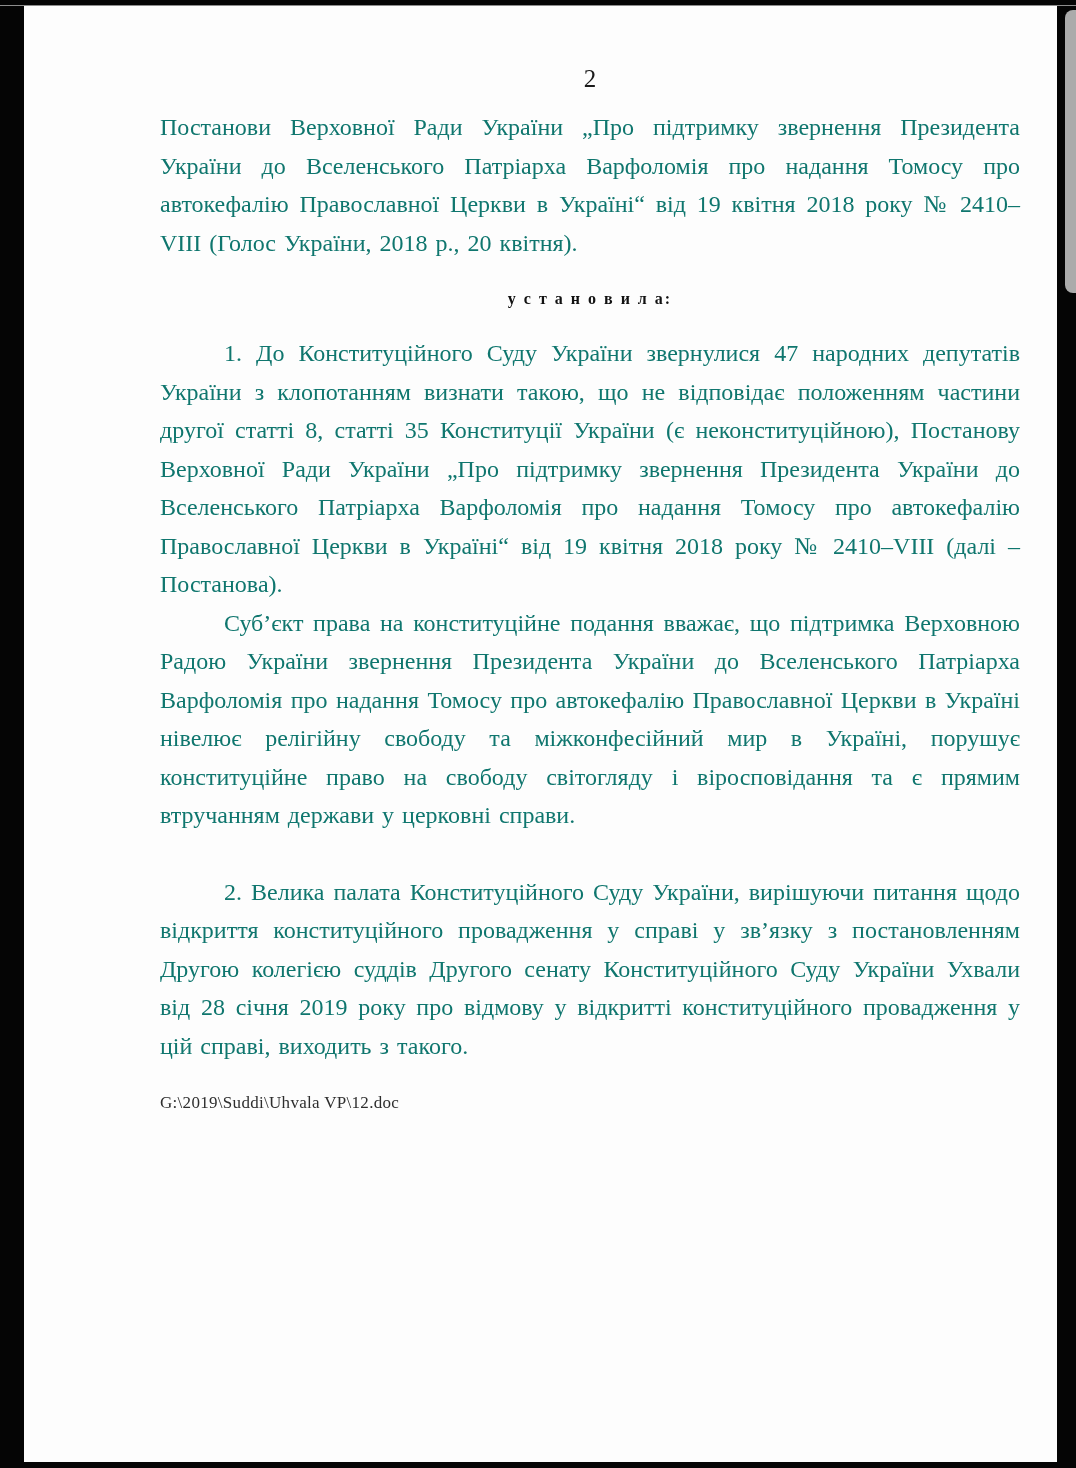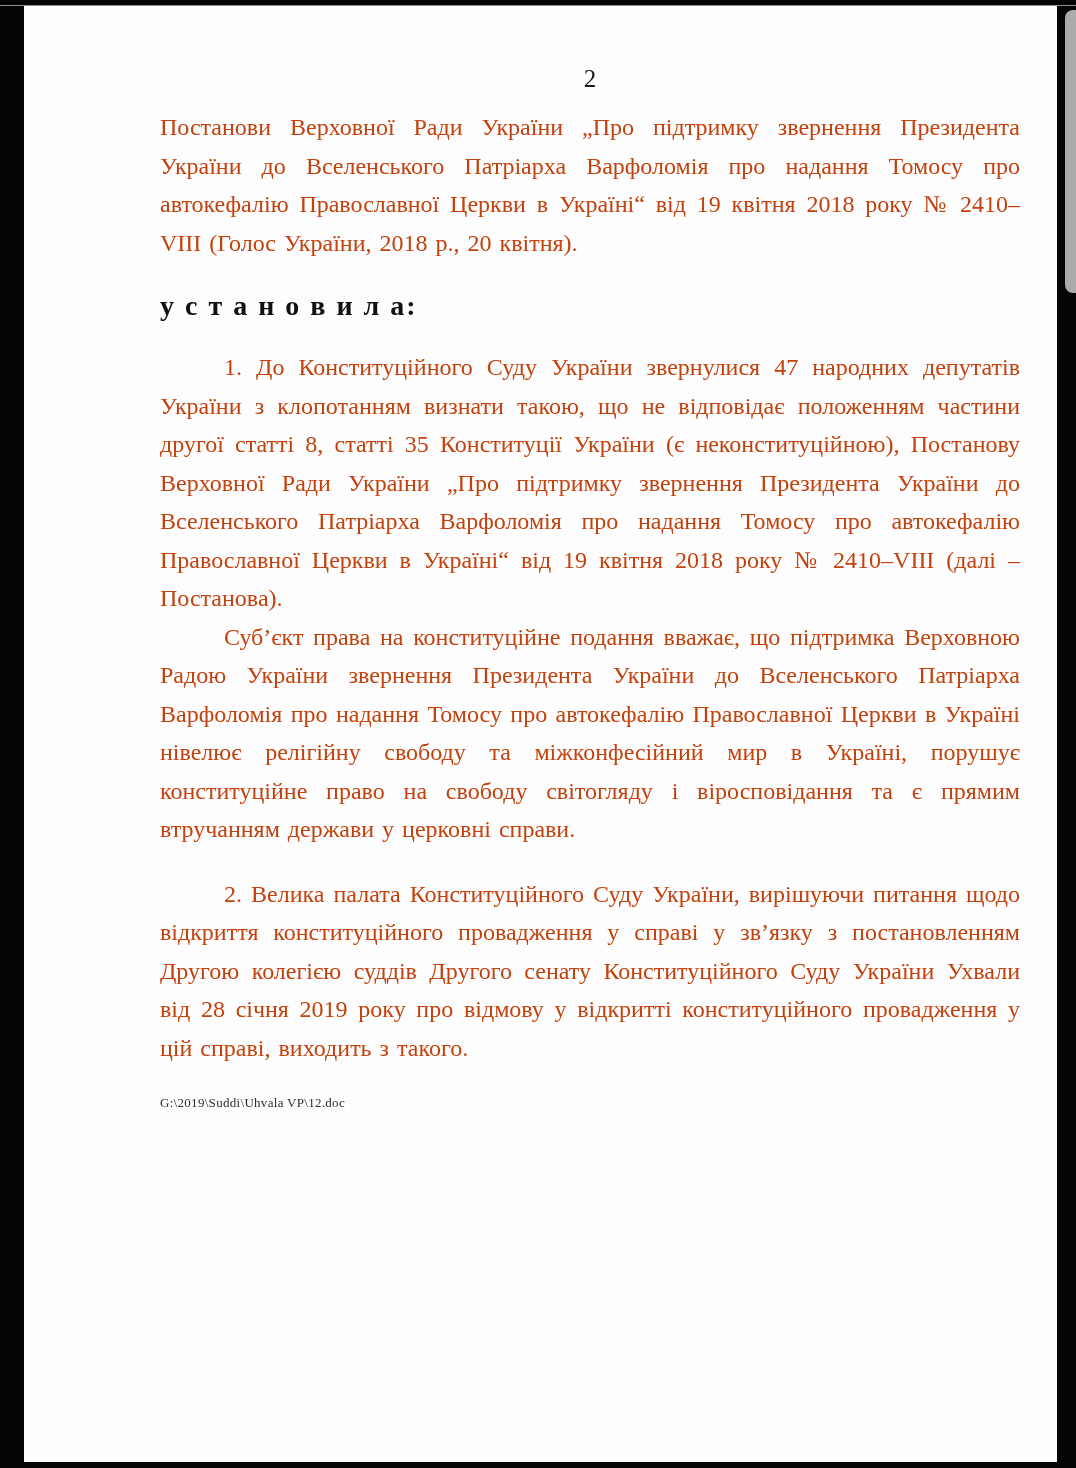--- a/index.html
+++ b/index.html
@@ -32,38 +32,38 @@
     font-size: 25px;
     line-height: 30px;
     color: #1a1a1a;
     margin: 0 0 14px 0;
   }
   .para {
     margin: 0;
     font-size: 24px;
     line-height: 38.5px;
     text-align: justify;
-    color: #c2410c;
+    color: #0f766e;
     word-spacing: 2px;
   }
   .indent { text-indent: 64px; }
   .gap-sm { margin-top: 25px; }
-  .gap-md { margin-top: 26px; }
+  .gap-md { margin-top: 38px; }
   .ruling-heading {
     margin: 28px 0 26px 0;
-    font-size: 28px;
+    font-size: 16px;
     font-weight: bold;
-    text-align: left;
+    text-align: center;
     color: #111;
     letter-spacing: 2px;
   }
   .force-justify-last { text-align-last: justify; }
   .footer-path {
     margin-top: 28px;
-    font-size: 13px;
+    font-size: 17px;
     letter-spacing: 0.3px;
     color: #2e2e2e;
   }
   .scrollbar-track {
     position: absolute;
     right: 0; top: 0;
     width: 19px; height: 100%;
     background: #050505;
     z-index: 5;
   }

